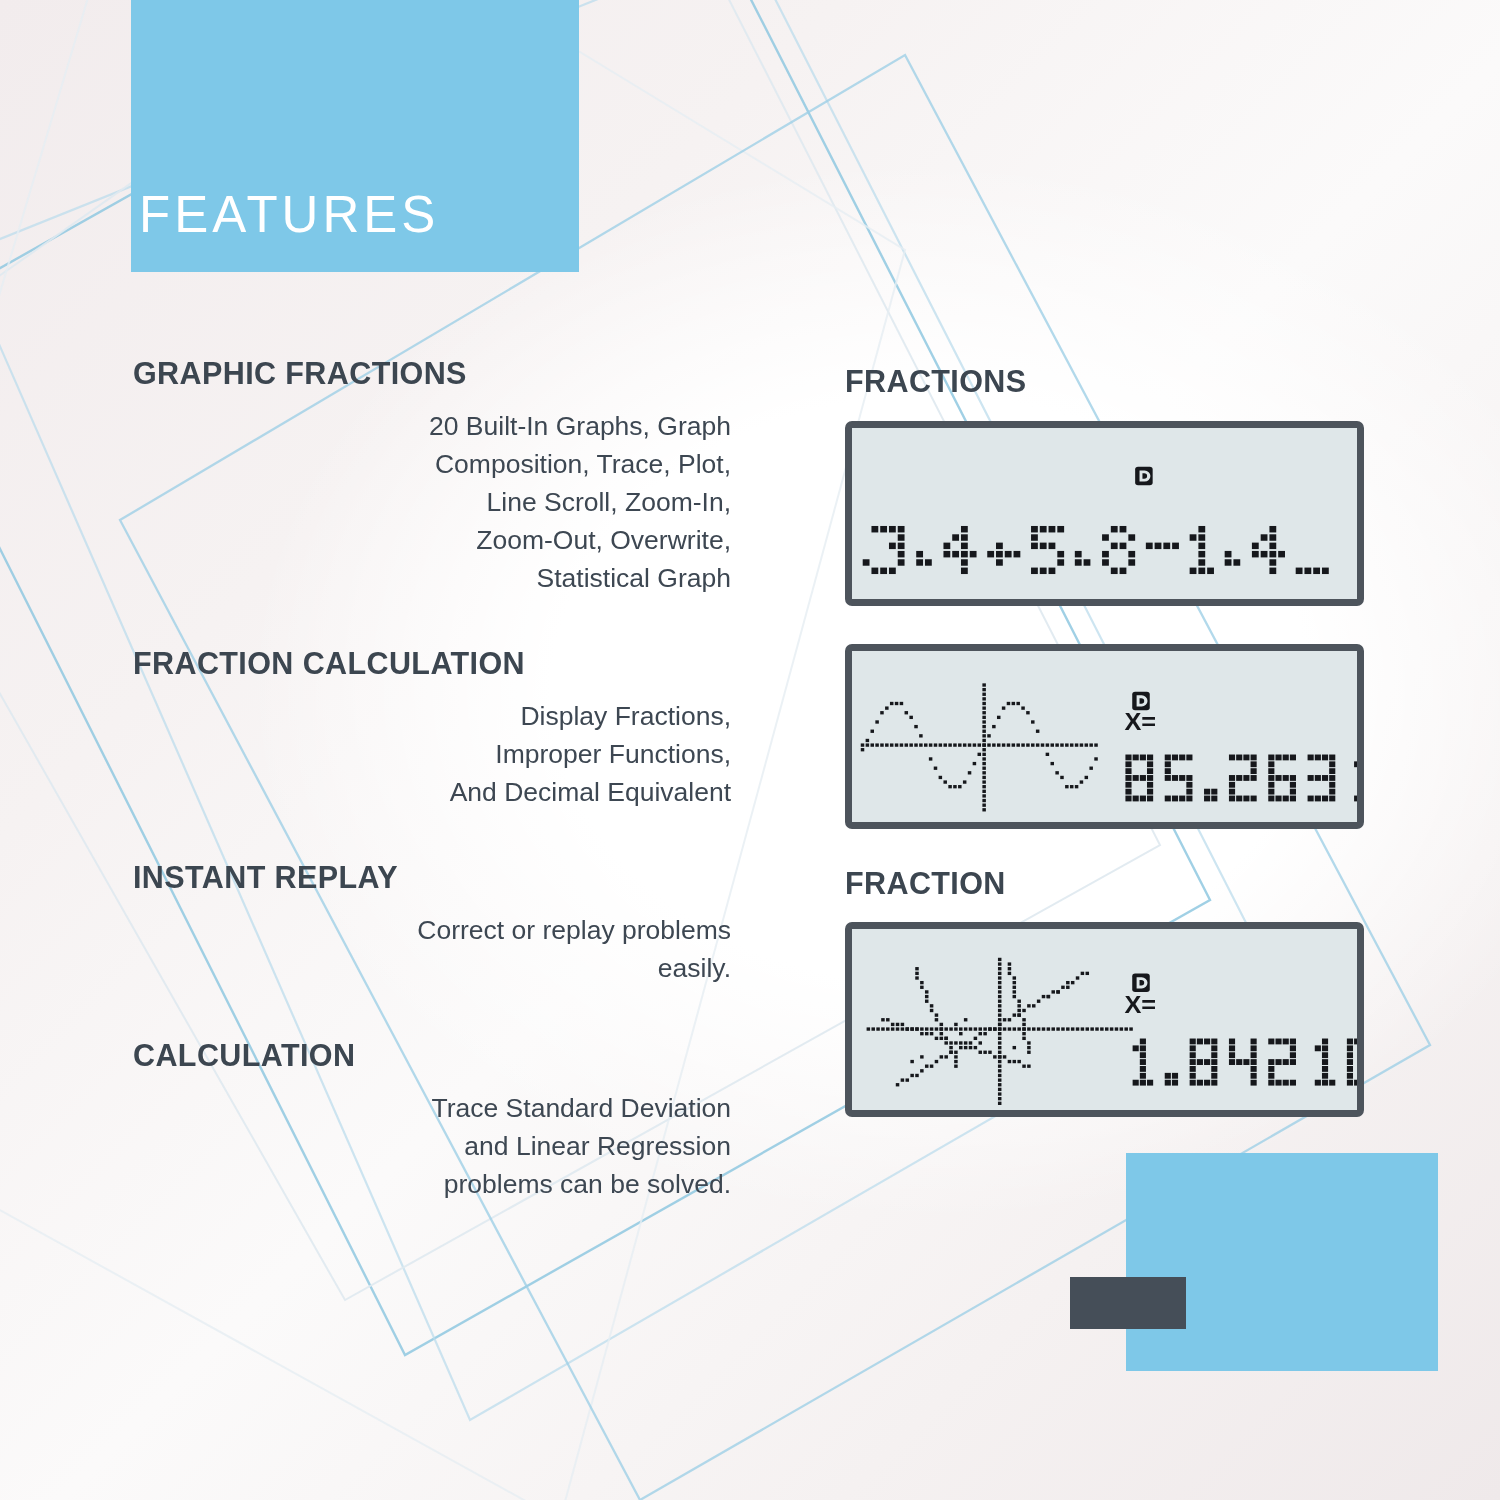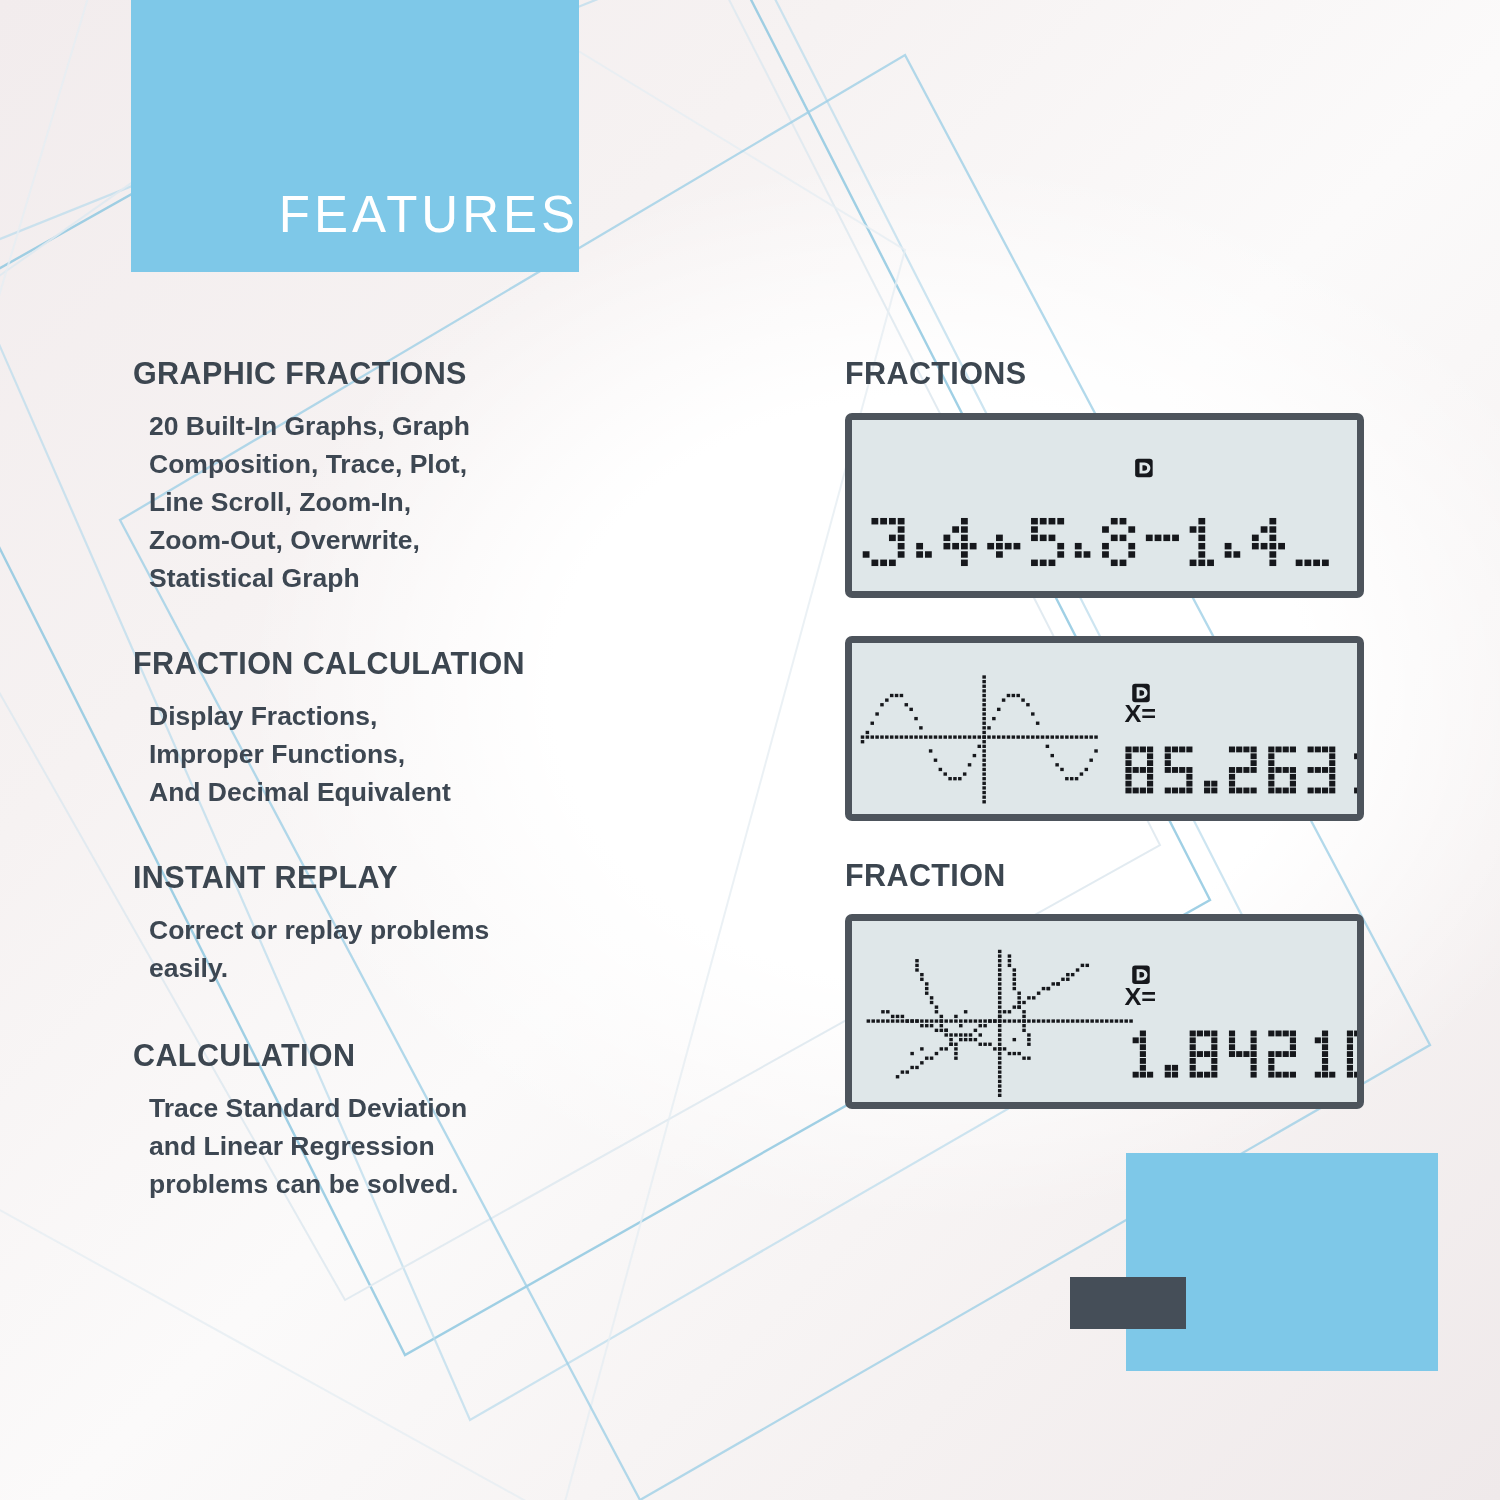--- a/index.html
+++ b/index.html
@@ -34,25 +34,26 @@
     top: -14px;
     width: 448px;
     height: 286px;
     background: #7ec8e8;
   }
   .header-title {
     position: absolute;
     left: 0;
     right: 0;
     bottom: 28px;
-    text-align: right;
+    text-align: left;
     color: #ffffff;
     font-size: 51px;
     letter-spacing: 4.0px;
     font-weight: 400;
+    padding-left: 8px;
   }
 
   
   .accent-blue-square {
     position: absolute;
     left: 1126px;
     top: 1153px;
     width: 312px;
     height: 218px;
     background: #7ec8e8;
@@ -82,39 +83,40 @@
     font-size: 30.5px;
     font-weight: bold;
     letter-spacing: 0.4px;
     margin: 0 0 16px 0;
     line-height: 1.1;
   }
   .feat-body {
     color: #3d4752;
     font-size: 26.5px;
     line-height: 1.44;
-    font-weight: 700;
-    margin: 16px;
+    font-weight: 400;
+    margin: 2px;
     white-space: pre-line;
+    text-align: right;
   }
 
   
   .right-col {
     position: absolute;
     left: 845px;
     top: 357px;
     width: 540px;
   }
   .screen-block { margin-bottom: 38px; }
   .screen-title {
     color: #3c4650;
     font-size: 30.5px;
     font-weight: bold;
     letter-spacing: 0.4px;
-    margin: 0 0 22px 0;
+    margin: 8px 0 22px 0;
     line-height: 1.1;
   }
   .lcd {
     position: relative;
     width: 519px;
     box-sizing: border-box;
     background: #dfe7e9;
     border: 7px solid #4d545c;
     border-radius: 7px;
   }

